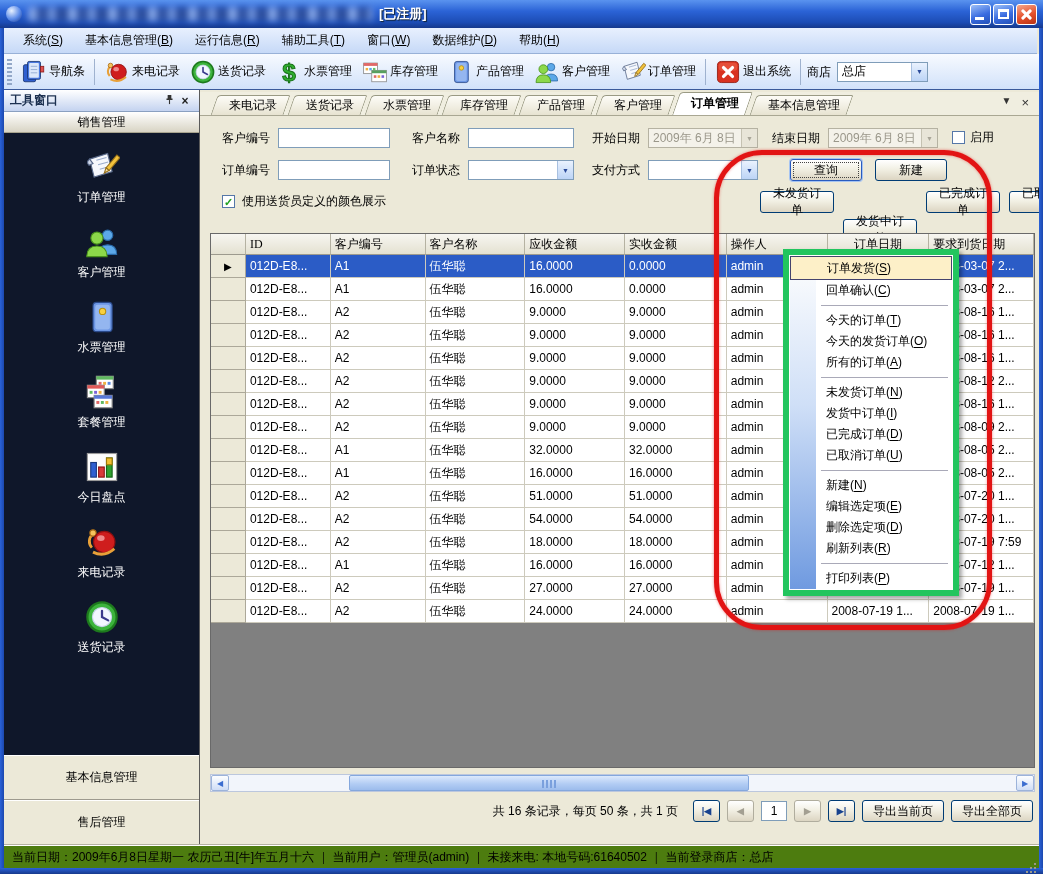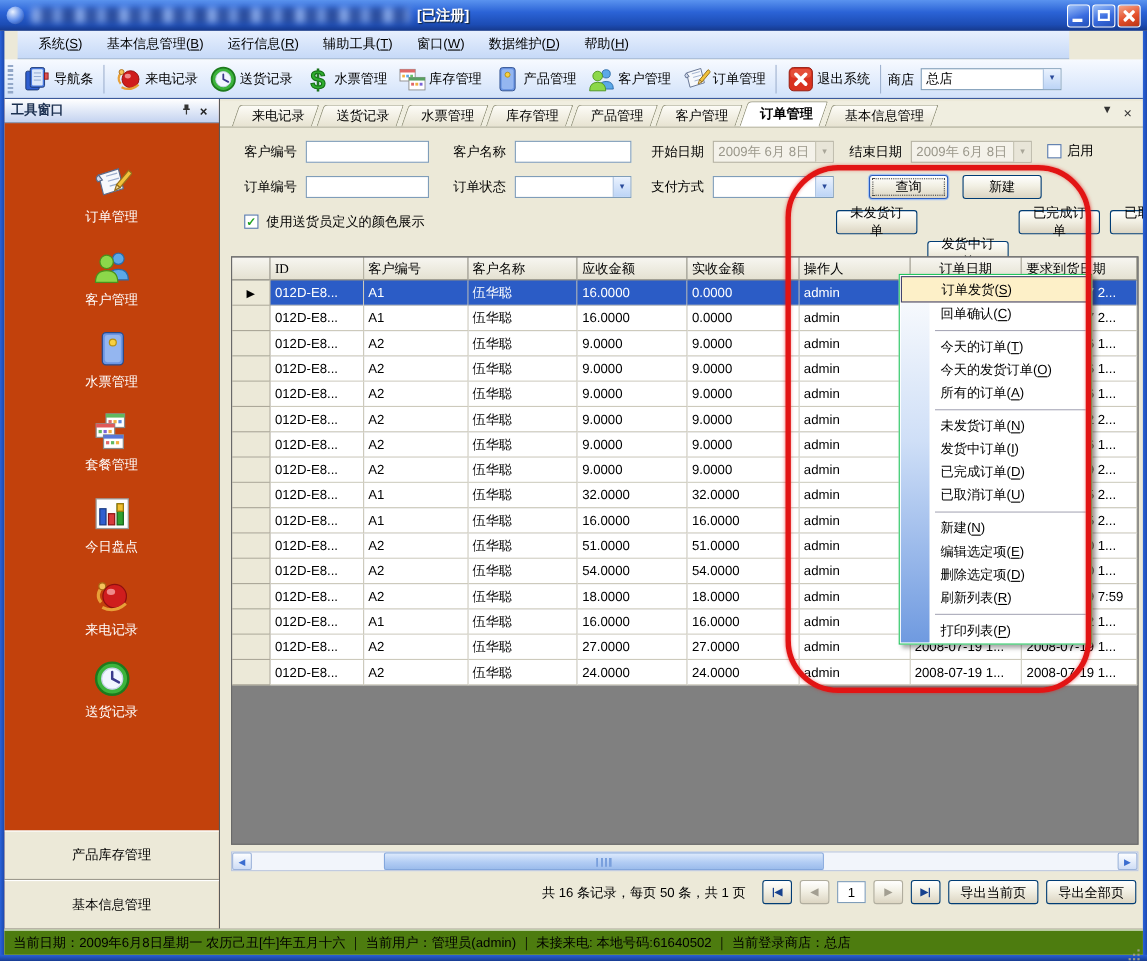--- a/index.html
+++ b/index.html
@@ -22,41 +22,41 @@
   .title-reg{color:#fff;font-weight:bold;font-size:13px;text-shadow:1px 1px 1px #123;}
   .win-btns{margin-left:auto;display:flex;gap:2px;}
   .wbtn{position:relative;width:21px;height:21px;border:1px solid #fff;border-radius:3px;
     background:linear-gradient(160deg,#9cc0f8,#3a6ce0 55%,#2350b8);}
   .wbtn.close{background:linear-gradient(160deg,#f4a88c,#e4502c 55%,#b83214);}
   .s-min{position:absolute;left:4px;bottom:4px;width:9px;height:3px;background:#fff;}
   .s-max{position:absolute;left:4px;top:4px;width:11px;height:10px;border:2px solid #fff;border-top-width:3px;}
   .s-x1,.s-x2{position:absolute;left:3px;top:8px;width:13px;height:3px;background:#fff;border-radius:1px;}
   .s-x1{transform:rotate(45deg);} .s-x2{transform:rotate(-45deg);}
   
-  .menubar{position:absolute;left:16px;top:28px;width:956px;height:26px;display:flex;align-items:center;
+  .menubar{position:absolute;left:4px;top:28px;width:1033px;height:26px;display:flex;align-items:center;
     padding-left:8px;background:linear-gradient(180deg,#e8f0fe,#c6d9f7);border-bottom:1px solid #98b1d7;z-index:4;}
   .menu-item{padding:0 11px;line-height:25px;cursor:default;}
   
   .toolbar{position:absolute;left:4px;top:54px;width:1035px;height:36px;display:flex;align-items:center;
     background:linear-gradient(180deg,#f7faff,#d2e2fa);border-bottom:1px solid #3b5a9b;z-index:4;}
   .tb-grip{width:5px;height:26px;margin:0 4px 0 3px;
     background:repeating-linear-gradient(180deg,#93a8c8 0 2px,transparent 2px 4px);}
   .tool-items{display:flex;align-items:center;height:100%;}
   .tool-item-wrap{display:flex;align-items:center;height:100%;}
   .tool-item{display:flex;align-items:center;gap:2px;padding:2px 5px;cursor:default;}
   .tool-icon{width:26px;height:26px;display:inline-block;}
   .tool-icon svg{width:100%;height:100%;}
   .tool-sep{width:1px;height:26px;background:#9fb2cf;margin:0 4px;}
   .shop{display:flex;align-items:center;gap:6px;margin-left:2px;}
-  .shop-select{width:128px;height:20px;background:#fff;border:1px solid #7f9db9;display:flex;}
+  .shop-select{width:91px;height:20px;background:#fff;border:1px solid #7f9db9;display:flex;}
   .shop-select .combo-text{flex:1;padding-left:4px;}
   .combo-btn{width:16px;height:100%;display:flex;align-items:center;justify-content:center;
     background:linear-gradient(180deg,#eaf2fe,#bcd4f6);border-left:1px solid #a8c0e0;color:#2a4a9a;font-size:7px;}
   
-  .sidebar{position:absolute;left:4px;top:90px;width:196px;height:755px;background:#c2410c;z-index:4;
+  .sidebar{position:absolute;left:4px;top:90px;width:196px;height:755px;background:#0f172a;z-index:4;
     border-right:1px solid #5a5a5a;}
   .sb-header{height:22px;background:linear-gradient(180deg,#ffffff,#c4d3f0);display:flex;align-items:center;
     padding:0 6px;color:#1c3050;border-bottom:1px solid #8aa0c0;font-weight:bold;}
   .sb-title{flex:1;}
   .sb-pin,.sb-close{width:16px;text-align:center;color:#222;cursor:default;}
   .sb-group{height:21px;background:linear-gradient(180deg,#ffffff,#d8d4c4);text-align:center;line-height:21px;
     border-bottom:1px solid #a8a48f;}
   .sb-body{position:absolute;top:43px;bottom:90px;left:0;right:0;display:flex;flex-direction:column;
     align-items:center;padding-top:16px;gap:18px;overflow:hidden;}
   .sb-item{display:flex;flex-direction:column;align-items:center;gap:4px;color:#fff;cursor:default;}
@@ -149,22 +149,22 @@
   .pbtn.disabled{color:#a39f92;border-color:#b0ad9e;}
   .page-input{width:26px;height:20px;border:1px solid #7f9db9;text-align:center;
     font:12px "Liberation Sans",sans-serif;padding:0;}
   
   .statusbar{position:absolute;left:4px;bottom:6px;width:1035px;height:23px;background:#4d7c0f;
     border-top:1px solid #fff;box-shadow:0 -1px 0 #b5b2a2;display:flex;align-items:center;
     padding-left:8px;z-index:6;white-space:nowrap;}
   .sb-grip-dots{position:absolute;right:3px;bottom:3px;width:2px;height:2px;background:#9a9a8a;
     box-shadow:-4px 4px 0 #9a9a8a,0 4px 0 #9a9a8a,-8px 8px 0 #9a9a8a,-4px 8px 0 #9a9a8a,0 8px 0 #9a9a8a;}
   
-  .ctx-menu{position:absolute;left:783px;top:249px;width:176px;background:#fff;border:1px solid #22c55e;
-    box-shadow:3px 3px 4px rgba(0,0,0,.35);padding:1px;z-index:60;margin-left:34px;}
+  .ctx-menu{position:absolute;left:783px;top:249px;width:176px;background:#fff;border:6px solid #22c55e;
+    box-shadow:3px 3px 4px rgba(0,0,0,.35);padding:1px;z-index:60;}
   .ctx-strip{position:absolute;left:1px;top:1px;bottom:1px;width:26px;
     background:linear-gradient(180deg,#fefefe,#cfdff7 45%,#6f9ae0);}
   .ctx-item{position:relative;height:21px;line-height:21px;padding-left:36px;white-space:nowrap;cursor:default;}
   .ctx-item.highlighted{height:24px;line-height:22px;background:#fdf0c8;border:1px solid #44446e;}
   .ctx-item.sep{height:9px;padding:0;}
   .ctx-item.sep::after{content:"";position:absolute;left:31px;right:4px;top:4px;height:1px;background:#a9a9b8;}
   .ctx-item u{text-underline-offset:2px;}
   
   .annotation{position:absolute;left:714px;top:150px;width:278px;height:480px;border:5px solid #e21414;
     border-radius:48px;z-index:70;pointer-events:none;filter:blur(.6px);
@@ -355,20 +355,21 @@
     <div class="sb-header">
       <span class="sb-title">工具窗口</span>
       <span class="sb-pin">
         <svg width="11" height="11" viewBox="0 0 12 12">
             <path d="M4 1h4v4h1.3v1.6H2.7V5H4Z" fill="#333"></path>
             <rect x="5.4" y="6.6" width="1.2" height="4.4" fill="#333"></rect>
           </svg>
       </span>
       <span class="sb-close">×</span>
     </div>
+    <div class="sb-group">销售管理</div>
     <div class="sb-body">
 
         <div class="sb-item">
           <span class="sb-icon"><svg viewBox="0 0 32 32">
               <path d="M5 9L21 4l4 16-16 5Z" fill="#f6f8fc" stroke="#5a6a8a"></path>
               <path d="M5 9q-3.5 2.5-.5 5.5L8 13Z" fill="#cfd8ea" stroke="#5a6a8a"></path>
               <line x1="11" y1="10" x2="20" y2="7.5" stroke="#9aaccc"></line>
               <line x1="12.5" y1="14" x2="21.5" y2="11.5" stroke="#9aaccc"></line>
               <line x1="14" y1="18" x2="22" y2="15.8" stroke="#9aaccc"></line>
               <g transform="rotate(40 24 14)">
@@ -445,29 +446,29 @@
           <span class="sb-icon"><svg viewBox="0 0 32 32">
               <circle cx="16" cy="16" r="13" fill="#3cb43c" stroke="#1d7a1d" stroke-width="2"></circle>
               <circle cx="16" cy="16" r="8.5" fill="#f2f6ff" stroke="#c8d4ea"></circle>
               <path d="M16 10.5V16l5.5 3" fill="none" stroke="#3a3a8c" stroke-width="2" stroke-linecap="round"></path>
             </svg></span>
           <span>送货记录</span>
         </div>
       </div>
     <div class="sb-bottom">
 
-        <div class="sb-bottom-item">
-          <span>产品库存管理</span>
-        </div>
 
         <div class="sb-bottom-item">
           <span>基本信息管理</span>
         </div>
 
 
+        <div class="sb-bottom-item">
+          <span>售后管理</span>
+        </div>
       </div>
   </div>
 
   <div class="content">
 
     <div class="tabbar">
 
         <div class="tab"><span>来电记录</span></div>
 
         <div class="tab"><span>送货记录</span></div>

